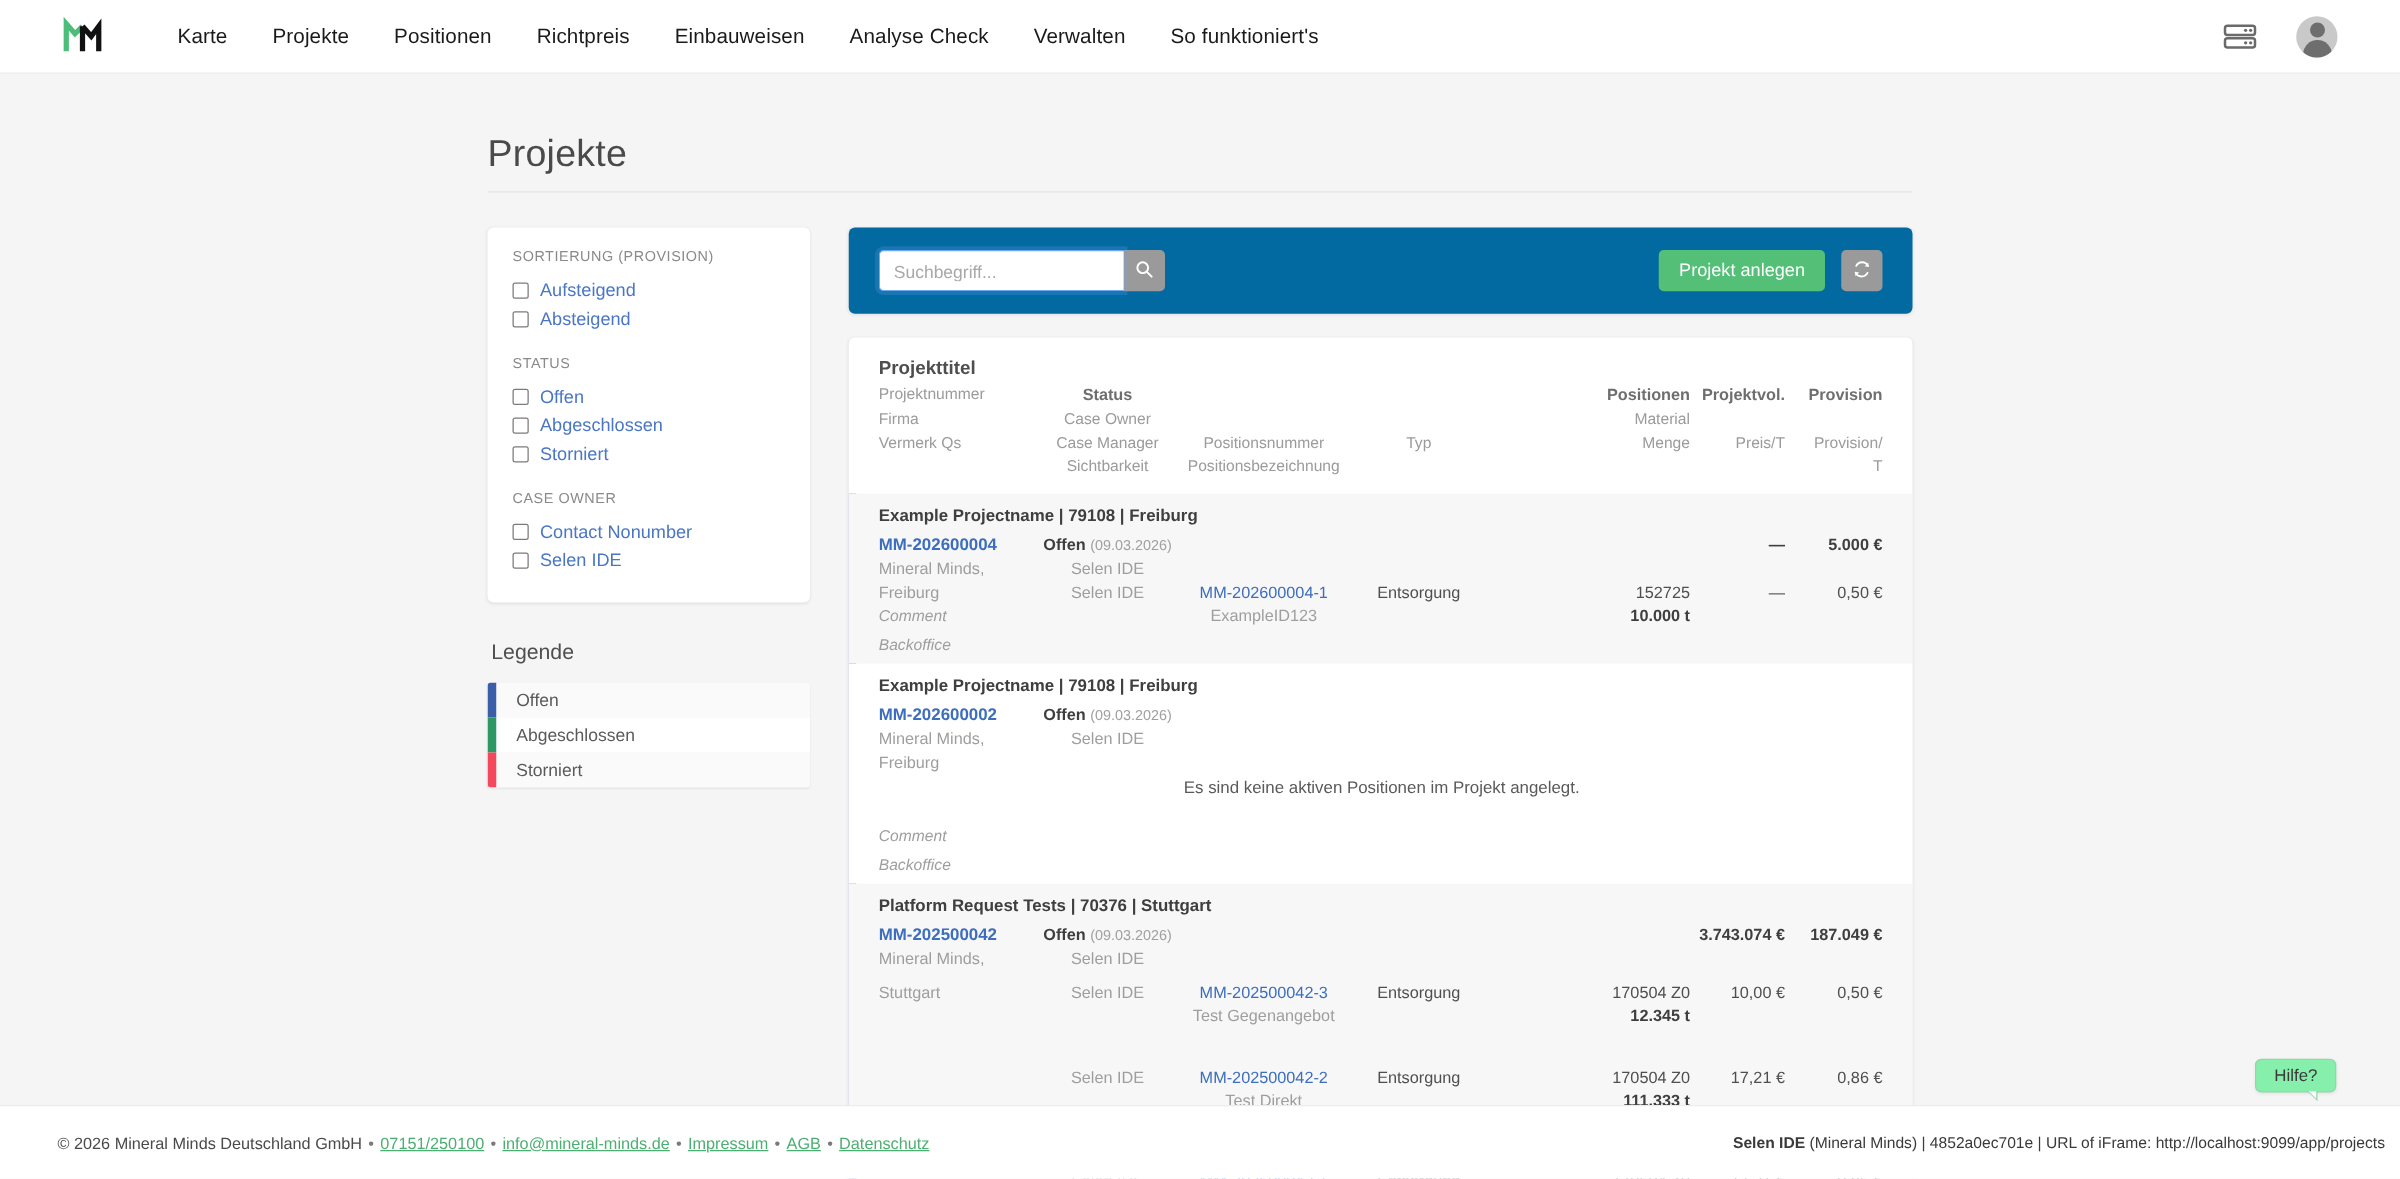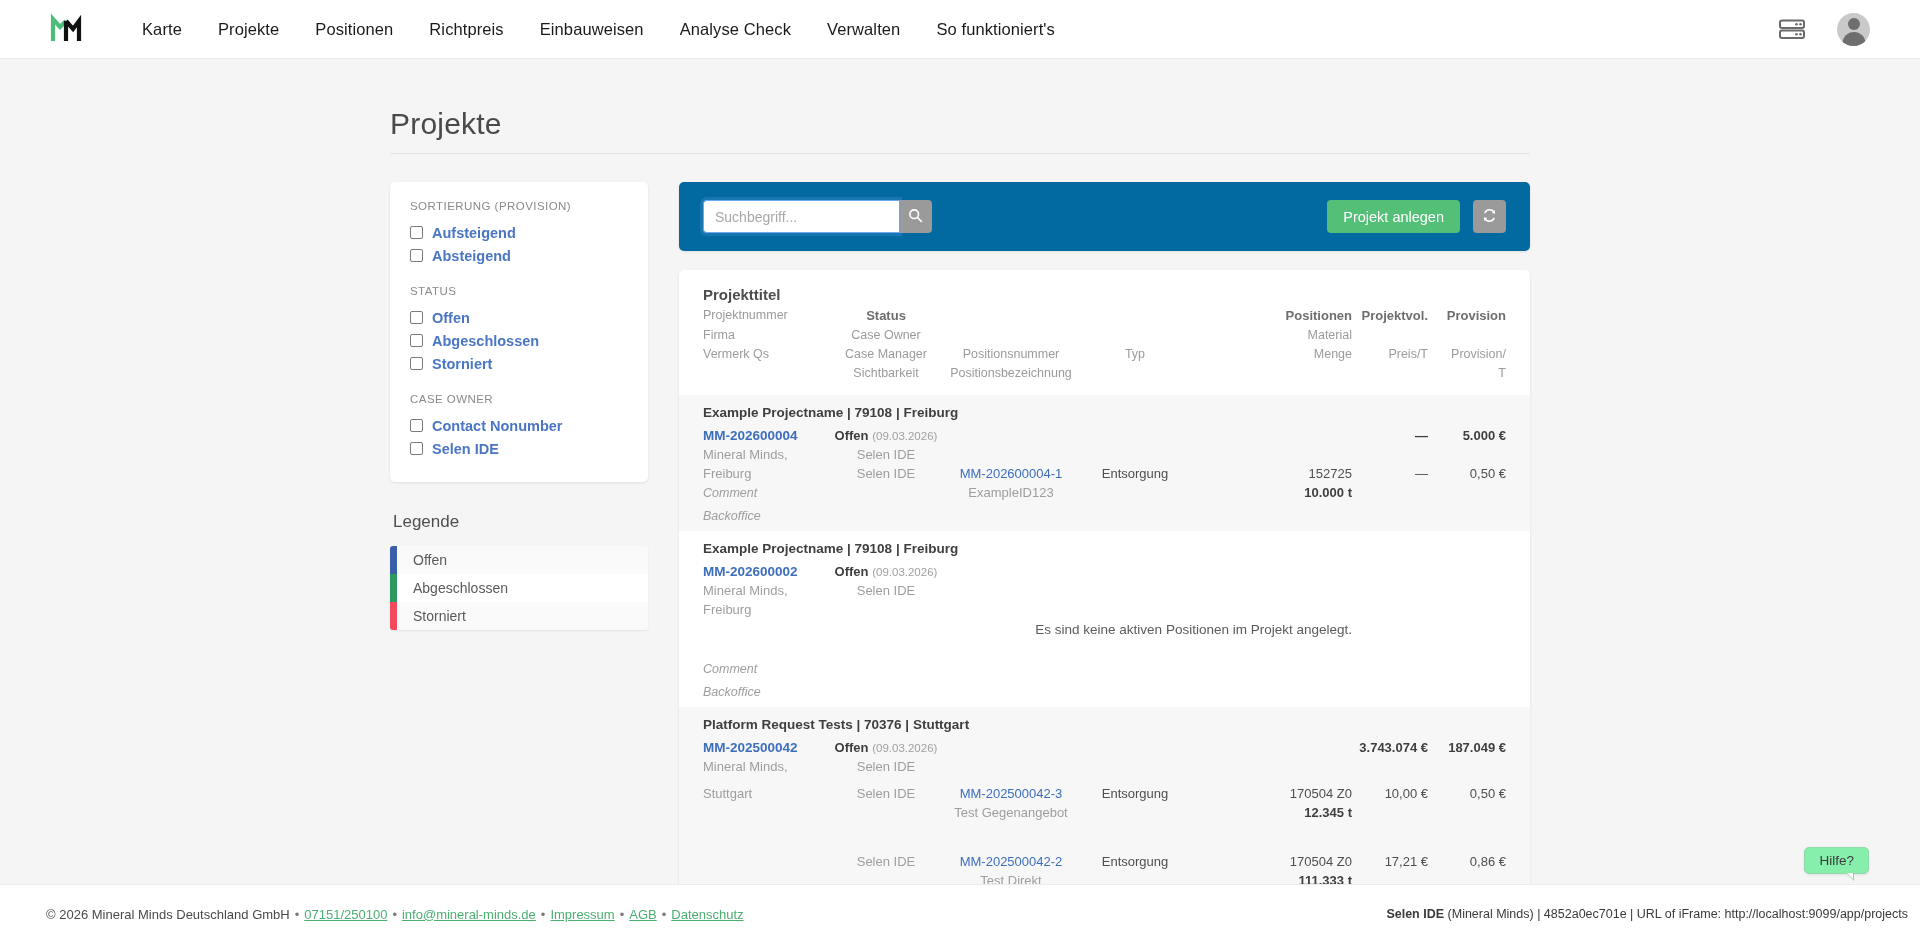--- a/index.html
+++ b/index.html
@@ -143,21 +143,20 @@
     text-transform: uppercase;
     margin-bottom: 9px;
   }
 
   .filter-row {
     display: flex;
     align-items: center;
     gap: 9px;
     padding: 3.5px 0;
     cursor: pointer;
-    font-weight: bold;
   }
 
   .cbox {
     width: 13px; height: 13px;
     border: 1.3px solid #7b7b7b;
     border-radius: 2px;
     background: #fff;
     flex: 0 0 auto;
   }
 
@@ -347,21 +346,21 @@
 
   .muted { color: #9e9e9e; font-size: 13px; }
   .muted-i { color: #9e9e9e; font-size: 12.5px; font-style: italic; }
   .dark { color: #4f4f4f; font-size: 13px; }
   .bold-dark { color: #3f3f3f; font-size: 13px; font-weight: 700; }
   .status-open { color: #3f3f3f; font-weight: 700; font-size: 13px; }
   .status-date { color: #a0a0a0; font-weight: 400; font-size: 11.5px; }
 
   .empty-msg {
     grid-column: 3 / 7;
-    text-align: right;
+    text-align: left;
     color: #5a5a5a;
     font-size: 13.5px;
     padding: 22px 0;
   }
 
   .pad-row { padding-top: 6px; padding-bottom: 8px; }
 
   
   .footer {
     position: absolute;

